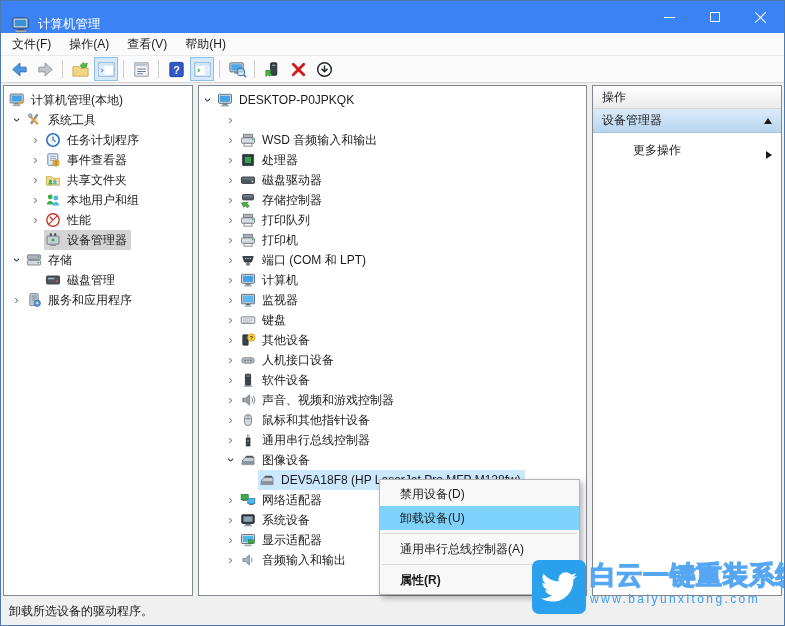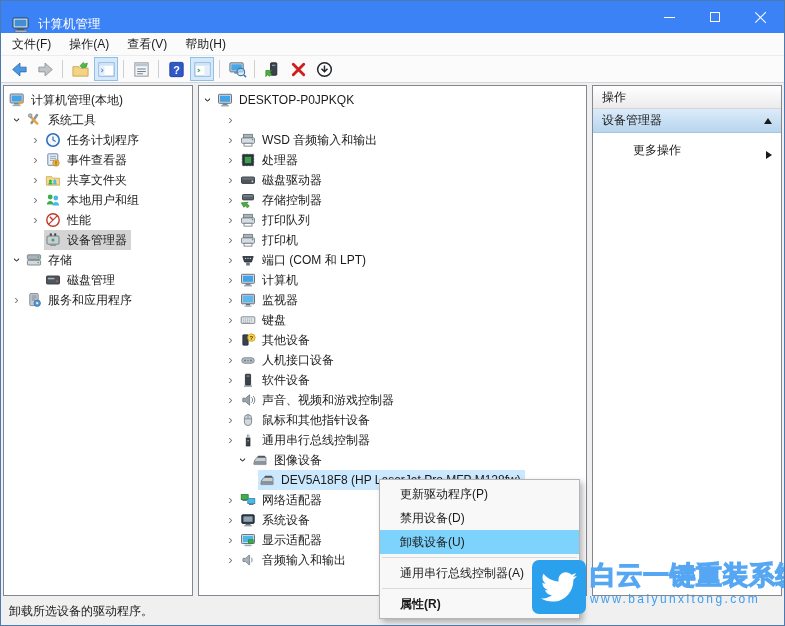--- a/index.html
+++ b/index.html
@@ -661,21 +661,21 @@
           </div>
           <div class="trow" style="padding-left: 23px;">
             <span class="chev">›</span>
             <span class="core">
               <svg class="tico">
                 <use href="#sym-usb"></use>
               </svg>
               <span class="tlabel">通用串行总线控制器</span>
             </span>
           </div>
-          <div class="trow" style="padding-left: 35px;">
+          <div class="trow" style="padding-left: 23px;">
             <span class="chev open">›</span>
             <span class="core">
               <svg class="tico">
                 <use href="#sym-imaging-device"></use>
               </svg>
               <span class="tlabel">图像设备</span>
             </span>
           </div>
           <div class="trow sel-blue" style="padding-left: 42px;">
             <span class="chev"></span>
@@ -735,21 +735,20 @@
         <span class="tri-right"></span>
       </div>
     </div>
   </div>
 
   <div class="statusbar">
     <span>卸载所选设备的驱动程序。</span>
   </div>
 
   <div class="context-menu">
-      <div class="cm-item">更新驱动程序(P)</div>
       <div class="cm-item">禁用设备(D)</div>
       <div class="cm-item hl">卸载设备(U)</div>
       <div class="cm-sep"></div>
       <div class="cm-item">通用串行总线控制器(A)</div>
       <div class="cm-sep"></div>
       <div class="cm-item bold">属性(R)</div>
     </div>
 
   <div class="watermark">
     <div class="wm-badge">

